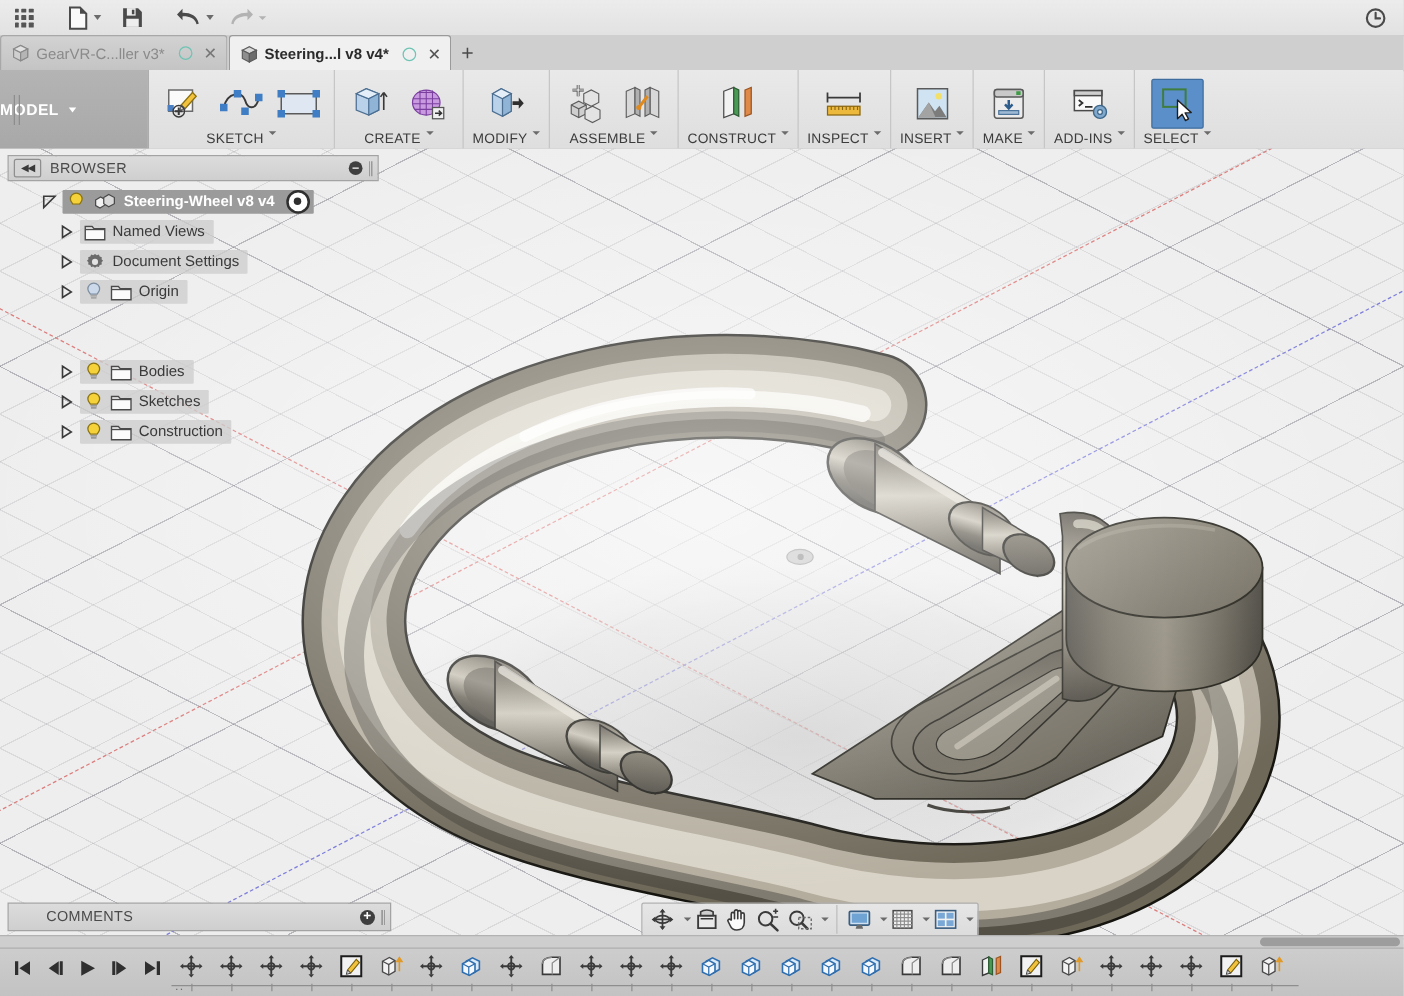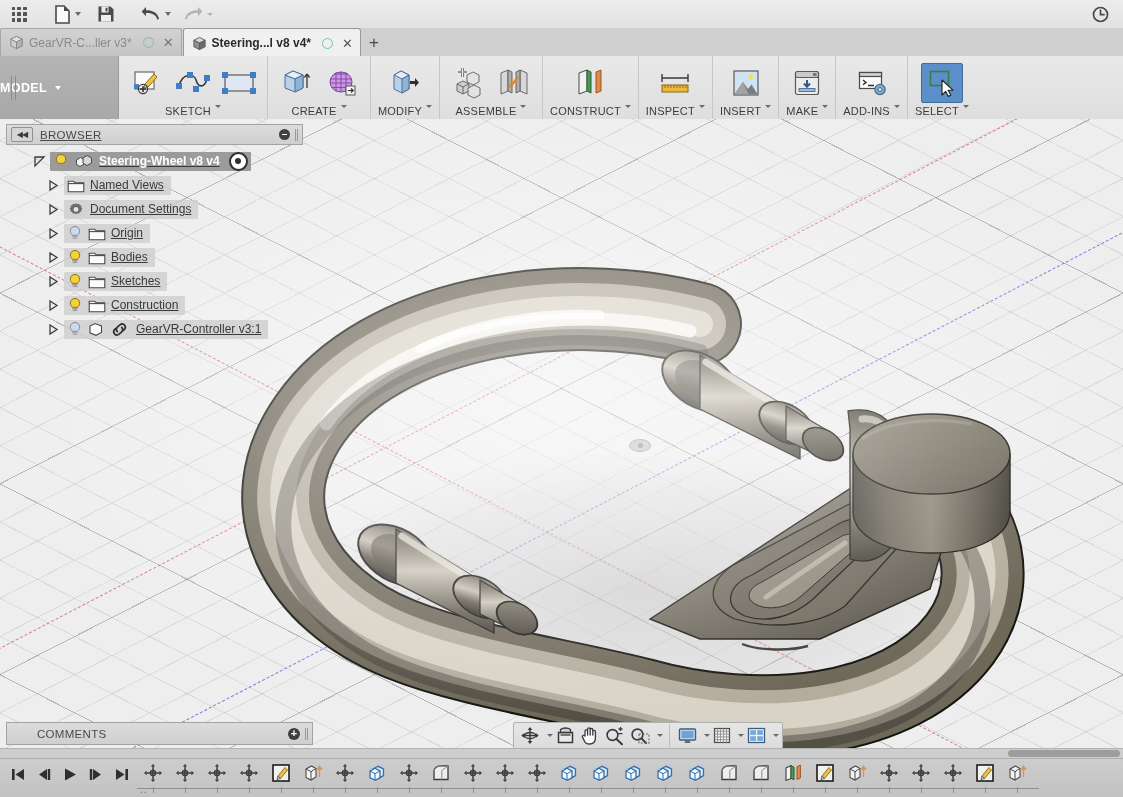--- a/index.html
+++ b/index.html
@@ -143,30 +143,30 @@
   .browser-hdr{
     height:19px;background:linear-gradient(#dcdcdc,#cfcfcf);
     border:1px solid #a3a3a3;display:flex;align-items:center;
     padding:0 4px;font-size:11.5px;color:#4a4a4a;letter-spacing:.3px;
   }
   .hdr-collapse{
     width:20px;height:13px;background:#d5d5d5;border:1px solid #8f8f8f;
     border-radius:2px;display:flex;align-items:center;justify-content:center;
     font-size:8px;color:#3a3a3a;margin-right:7px;cursor:default;letter-spacing:-1px;
   }
-  .hdr-title{flex:1;text-decoration:underline;}
+  .hdr-title{flex:1;}
   .hdr-min{
     width:11px;height:11px;border-radius:50%;background:#3f3f3f;
     display:flex;align-items:center;justify-content:center;cursor:default;
   }
   .hdr-min i{display:block;width:5px;height:1.5px;background:#fff;}
   .hdr-grip{width:3px;height:12px;margin-left:5px;
     background:repeating-linear-gradient(90deg,#9a9a9a 0 1px,transparent 1px 2px);}
 
-  .tree{margin-top:4px;text-decoration:underline;}
+  .tree{margin-top:4px;}
   .node{display:flex;align-items:center;height:24px;cursor:default;}
   .twisty{
     width:22px;display:flex;align-items:center;justify-content:center;flex:0 0 auto;cursor:default;
   }
   .twisty svg{display:block;}
   .node-chip{
     display:flex;align-items:center;gap:5px;height:19px;padding:0 7px 0 3px;
     background:rgba(205,205,205,.78);border-radius:1px;
   }
   .node-chip.root{
@@ -850,102 +850,80 @@
             <rect x="5.8" y="12.6" width="4.4" height="1.4" fill="#a8a8a8"></rect>
           </svg>
           <svg class="folder" viewBox="0 0 18 15">
             <path d="M1.2 3.2 h5.5 l1.5 1.7 h8.6 v8.9 h-15.6 Z" fill="#fbfbfb" stroke="#4a4a4a" stroke-width="1.1"></path>
             <path d="M1.2 5.6 h15.6" stroke="#4a4a4a" stroke-width="1.1"></path>
           </svg>
           <span class="node-label">Origin</span>
         </div>
       </div>
 
+      <div class="node" style="padding-left:36px;margin-top:40px;">
+        <div class="twisty">
+          <svg width="11" height="11" viewBox="0 0 11 11">
+              <path d="M2 1 L9 5.5 L2 10 Z" fill="none" stroke="#3a3a3a" stroke-width="1.3"></path>
+            </svg>
+        </div>
+        <div class="node-chip">
+          <svg class="bulb" viewBox="0 0 16 16">
+            <path d="M8 1.5 C5.2 1.5 3.3 3.6 3.3 6.1 C3.3 8 4.6 9.2 5.3 10.3 L10.7 10.3 C11.4 9.2 12.7 8 12.7 6.1 C12.7 3.6 10.8 1.5 8 1.5 Z" fill="#f5d13a" stroke="#8a7210" stroke-width="1"></path>
+            <rect x="5.4" y="10.8" width="5.2" height="1.5" fill="#9a9a9a"></rect>
+            <rect x="5.8" y="12.6" width="4.4" height="1.4" fill="#9a9a9a"></rect>
+          </svg>
+          <svg class="folder" viewBox="0 0 18 15">
+            <path d="M1.2 3.2 h5.5 l1.5 1.7 h8.6 v8.9 h-15.6 Z" fill="#fbfbfb" stroke="#4a4a4a" stroke-width="1.1"></path>
+            <path d="M1.2 5.6 h15.6" stroke="#4a4a4a" stroke-width="1.1"></path>
+          </svg>
+          <span class="node-label">Bodies</span>
+        </div>
+      </div>
+
       <div class="node" style="padding-left:36px;">
         <div class="twisty">
           <svg width="11" height="11" viewBox="0 0 11 11">
               <path d="M2 1 L9 5.5 L2 10 Z" fill="none" stroke="#3a3a3a" stroke-width="1.3"></path>
             </svg>
         </div>
         <div class="node-chip">
           <svg class="bulb" viewBox="0 0 16 16">
             <path d="M8 1.5 C5.2 1.5 3.3 3.6 3.3 6.1 C3.3 8 4.6 9.2 5.3 10.3 L10.7 10.3 C11.4 9.2 12.7 8 12.7 6.1 C12.7 3.6 10.8 1.5 8 1.5 Z" fill="#f5d13a" stroke="#8a7210" stroke-width="1"></path>
             <rect x="5.4" y="10.8" width="5.2" height="1.5" fill="#9a9a9a"></rect>
             <rect x="5.8" y="12.6" width="4.4" height="1.4" fill="#9a9a9a"></rect>
           </svg>
           <svg class="folder" viewBox="0 0 18 15">
             <path d="M1.2 3.2 h5.5 l1.5 1.7 h8.6 v8.9 h-15.6 Z" fill="#fbfbfb" stroke="#4a4a4a" stroke-width="1.1"></path>
             <path d="M1.2 5.6 h15.6" stroke="#4a4a4a" stroke-width="1.1"></path>
           </svg>
-          <span class="node-label">Bodies</span>
+          <span class="node-label">Sketches</span>
         </div>
       </div>
 
       <div class="node" style="padding-left:36px;">
         <div class="twisty">
           <svg width="11" height="11" viewBox="0 0 11 11">
               <path d="M2 1 L9 5.5 L2 10 Z" fill="none" stroke="#3a3a3a" stroke-width="1.3"></path>
             </svg>
         </div>
         <div class="node-chip">
           <svg class="bulb" viewBox="0 0 16 16">
             <path d="M8 1.5 C5.2 1.5 3.3 3.6 3.3 6.1 C3.3 8 4.6 9.2 5.3 10.3 L10.7 10.3 C11.4 9.2 12.7 8 12.7 6.1 C12.7 3.6 10.8 1.5 8 1.5 Z" fill="#f5d13a" stroke="#8a7210" stroke-width="1"></path>
             <rect x="5.4" y="10.8" width="5.2" height="1.5" fill="#9a9a9a"></rect>
             <rect x="5.8" y="12.6" width="4.4" height="1.4" fill="#9a9a9a"></rect>
           </svg>
           <svg class="folder" viewBox="0 0 18 15">
             <path d="M1.2 3.2 h5.5 l1.5 1.7 h8.6 v8.9 h-15.6 Z" fill="#fbfbfb" stroke="#4a4a4a" stroke-width="1.1"></path>
             <path d="M1.2 5.6 h15.6" stroke="#4a4a4a" stroke-width="1.1"></path>
           </svg>
-          <span class="node-label">Sketches</span>
-        </div>
-      </div>
-
-      <div class="node" style="padding-left:36px;">
-        <div class="twisty">
-          <svg width="11" height="11" viewBox="0 0 11 11">
-              <path d="M2 1 L9 5.5 L2 10 Z" fill="none" stroke="#3a3a3a" stroke-width="1.3"></path>
-            </svg>
-        </div>
-        <div class="node-chip">
-          <svg class="bulb" viewBox="0 0 16 16">
-            <path d="M8 1.5 C5.2 1.5 3.3 3.6 3.3 6.1 C3.3 8 4.6 9.2 5.3 10.3 L10.7 10.3 C11.4 9.2 12.7 8 12.7 6.1 C12.7 3.6 10.8 1.5 8 1.5 Z" fill="#f5d13a" stroke="#8a7210" stroke-width="1"></path>
-            <rect x="5.4" y="10.8" width="5.2" height="1.5" fill="#9a9a9a"></rect>
-            <rect x="5.8" y="12.6" width="4.4" height="1.4" fill="#9a9a9a"></rect>
-          </svg>
-          <svg class="folder" viewBox="0 0 18 15">
-            <path d="M1.2 3.2 h5.5 l1.5 1.7 h8.6 v8.9 h-15.6 Z" fill="#fbfbfb" stroke="#4a4a4a" stroke-width="1.1"></path>
-            <path d="M1.2 5.6 h15.6" stroke="#4a4a4a" stroke-width="1.1"></path>
-          </svg>
           <span class="node-label">Construction</span>
         </div>
       </div>
 
-      <div class="node" style="padding-left:36px;">
-        <div class="twisty">
-          <svg width="11" height="11" viewBox="0 0 11 11">
-              <path d="M2 1 L9 5.5 L2 10 Z" fill="none" stroke="#3a3a3a" stroke-width="1.3"></path>
-            </svg>
-        </div>
-        <div class="node-chip">
-          <svg class="bulb" viewBox="0 0 16 16">
-            <path d="M8 1.5 C5.2 1.5 3.3 3.6 3.3 6.1 C3.3 8 4.6 9.2 5.3 10.3 L10.7 10.3 C11.4 9.2 12.7 8 12.7 6.1 C12.7 3.6 10.8 1.5 8 1.5 Z" fill="#ccd9ea" stroke="#7d8da0" stroke-width="1"></path>
-            <rect x="5.4" y="10.8" width="5.2" height="1.5" fill="#a8a8a8"></rect>
-            <rect x="5.8" y="12.6" width="4.4" height="1.4" fill="#a8a8a8"></rect>
-          </svg>
-          <svg class="folder" viewBox="0 0 18 15">
-            <path d="M2 4 L7 1.5 L13.5 4 L13.5 10.5 L8 13.3 L2 10.8 Z" fill="#fbfbfb" stroke="#4a4a4a" stroke-width="1.1"></path>
-          </svg>
-          <svg width="17" height="13" viewBox="0 0 17 13" style="flex:0 0 auto;">
-            <path d="M6.3 8.6 a3.2 3.2 0 0 1 0-4.4 L9 1.8 a3.2 3.2 0 0 1 4.6 4.4 L12.4 7.4" fill="none" stroke="#2f2f2f" stroke-width="1.7" stroke-linecap="round"></path>
-            <path d="M10.7 4.4 a3.2 3.2 0 0 1 0 4.4 L8 11.2 a3.2 3.2 0 0 1 -4.6 -4.4 L4.6 5.6" fill="none" stroke="#2f2f2f" stroke-width="1.7" stroke-linecap="round"></path>
-          </svg>
-          <span class="node-label" style="margin-left:3px;">GearVR-Controller v3:1</span>
-        </div>
-      </div>
 
     </div>
   </div>
 
   <div class="comments">
     <div class="comments-title">COMMENTS</div>
     <div class="cm-add">+</div>
     <div class="hdr-grip"></div>
   </div>
 

